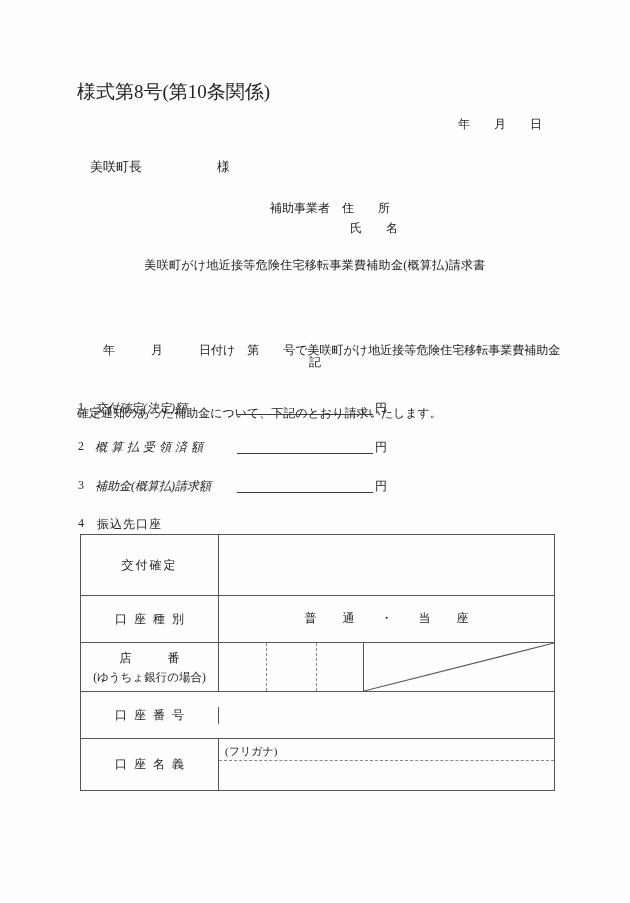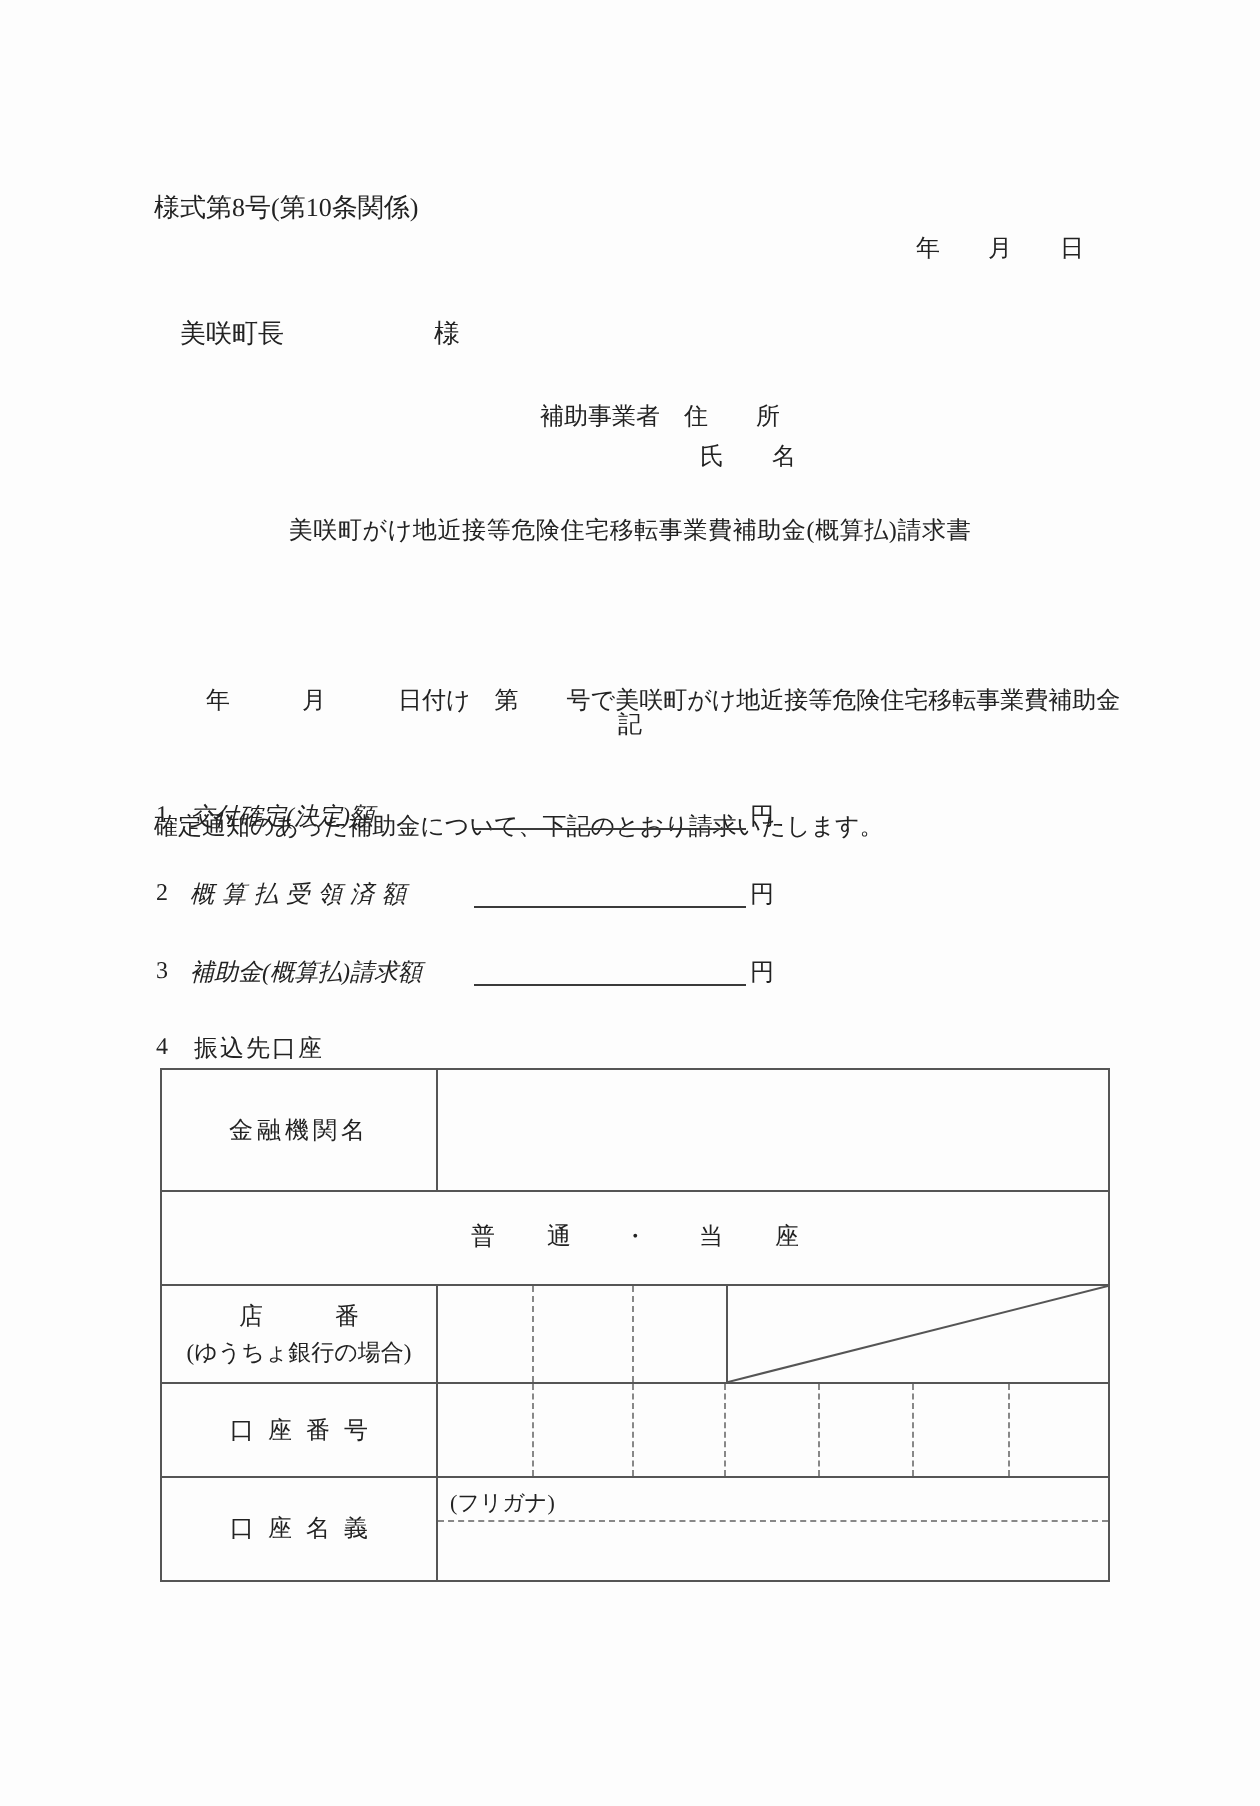--- a/index.html
+++ b/index.html
@@ -4,21 +4,21 @@
 <style>
   html,body { margin:0; padding:0; background:#e8e8e8; }
   .page {
     position:relative; width:630px; height:903px; margin:0 auto;
     background:#fdfdfd; color:#222;
     font-family:"Liberation Serif","DejaVu Serif",serif;
     font-size:12px; overflow:hidden;
   }
   .abs { position:absolute; white-space:pre; }
 
-  .form-number { left:77px; top:95px; font-size:13px; }
+  .form-number { left:77px; top:79px; font-size:19px; }
   .date-line { left:458px; top:116px; }
   .addressee-name { left:90px; top:158px; font-size:13px; }
   .addressee-honorific { left:217px; top:158px; font-size:13px; }
   .applicant-line1 { left:270px; top:200px; }
   .applicant-line2 { left:350px; top:220px; }
   .doc-title { left:0; top:257px; width:630px; text-align:center; letter-spacing:0.3px; }
   .body-text { left:77px; top:298px; width:486px; line-height:21px; }
   .body-line1 { text-indent:26px; white-space:pre; }
   .body-line2 { white-space:pre; }
   .record-mark { left:0; top:354px; width:630px; text-align:center; }
@@ -34,21 +34,21 @@
   .section4 { position:absolute; top:516px; left:0; width:630px; }
   .section4-no { position:absolute; left:78px; }
   .section4-label { position:absolute; left:97px; letter-spacing:1px; }
 
   .account-table {
     position:absolute; left:80px; top:534px; width:475px;
     border:1px solid #555; box-sizing:border-box;
   }
   .trow { display:flex; box-sizing:border-box; }
   .trow + .trow { border-top:1px solid #555; }
-  .r1 { height:60px; } .r2 { height:47px; } .r3 { height:49px; } .r4 { height:47px; } .r5 { height:52px; }
+  .r1 { height:60px; } .r2 { height:47px; } .r3 { height:49px; } .r4 { height:47px;align-items:center; } .r5 { height:52px; }
   .tlabel {
     width:138px; box-sizing:border-box; border-right:1px solid #555;
     display:flex; flex-direction:column; align-items:center; justify-content:center;
     text-align:center; flex-shrink:0;
   }
   .ls2 { letter-spacing:2px; }
   .ls7 { letter-spacing:7px; text-indent:7px; }
   .tvalue { flex:1; box-sizing:border-box; position:relative; }
 
   .fin-lines { padding-top:2px; }
@@ -119,24 +119,25 @@
   </div>
 
   <div class="section4">
     <span class="section4-no">4</span>
     <span class="section4-label">振込先口座</span>
   </div>
 
   <div class="account-table">
 
     <div class="trow r1">
-      <div class="tlabel ls2">金融機関名</div>
+      <div class="tlabel ls2">交付確定</div>
     </div>
 
     <div class="trow r2">
+      <div class="tlabel ls7">口座種別</div>
       <div class="tvalue">
         <div class="type-value">普　通　・　当　座</div>
       </div>
     </div>
 
     <div class="trow r3">
       <div class="tlabel">
         <div class="branch-main">店　　　番</div>
         <div class="branch-note">(ゆうちょ銀行の場合)</div>
       </div>

